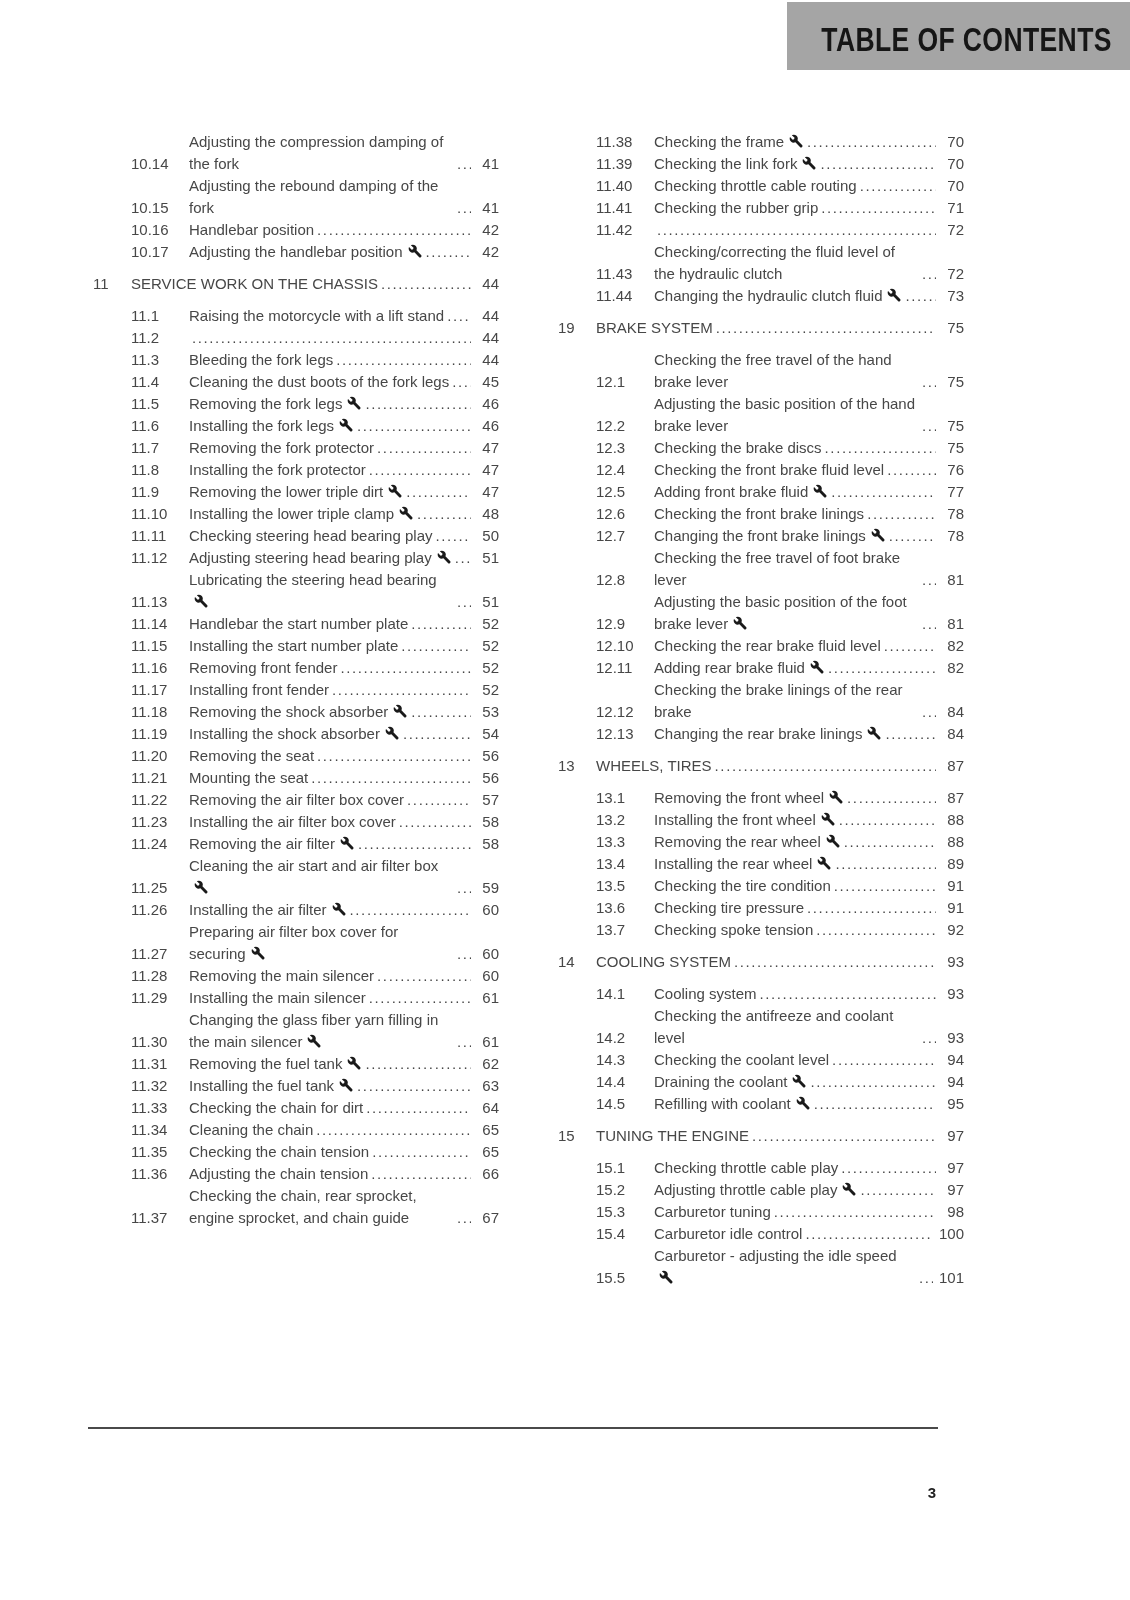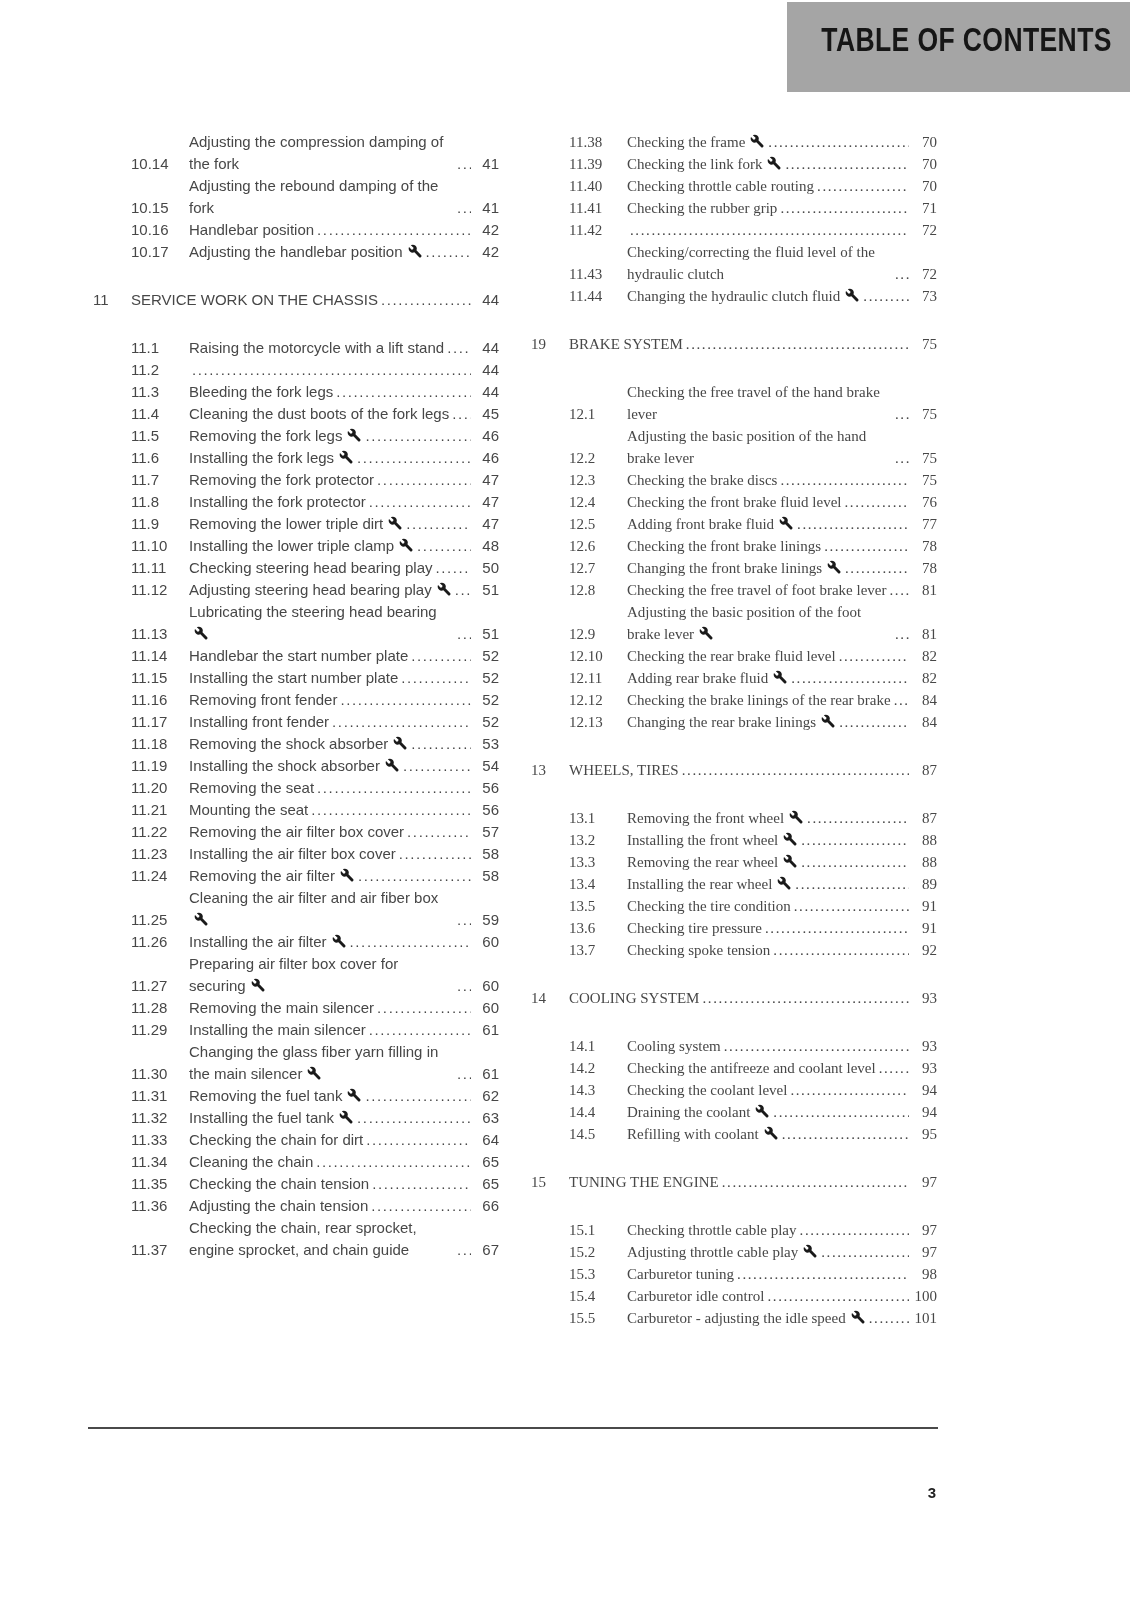--- a/index.html
+++ b/index.html
@@ -7,37 +7,37 @@
     width: 1130px; height: 1600px;
     background: var(--page-bg, #ffffff);
     font-family: "Liberation Sans", sans-serif;
     color: var(--body-text, #474747);
     position: relative;
     overflow: hidden;
   }
 
   
   .header-bar {
-    position: absolute; left: 787px; right: 0; top: 2px; height: 90px;
+    position: absolute; left: 787px; right: 0; top: 2px; height: 68px;
     background: var(--header-bg, #a5a5a5);
   }
   .header-title {
     font-size: 34px; font-weight: bold; color: var(--header-text, #161616);
     line-height: 74px; padding-left: 44px; white-space: nowrap;
     transform: scaleX(0.78); transform-origin: left center;
     letter-spacing: 0.5px;
   }
 
   
   .toc-col { position: absolute; top: 131px; width: 406px; font-size: 15px; line-height: 22px; }
   .toc-col-left  { left: 93px;  }
-  .toc-col-right { left: 531px; font-family: Liberation Serif, serif; }
+  .toc-col-right { left: 558px; }
 
   .sec-row, .entry-row { display: flex; align-items: flex-end; }
-  .sec-row { margin: 26px 0; }
+  .sec-row { margin: 10px 0; }
   .entry-row { margin-left: 38px; }
 
   .sec-num   { flex: none; width: 38px; }
   .entry-num { flex: none; width: 58px; }
   .title { flex: 0 1 auto; min-width: 0; }
   .leader {
     flex: 1 0 14px; overflow: hidden; white-space: nowrap;
     height: 22px; margin: 0 2px 0 3px;
   }
   .leader::after {
@@ -259,21 +259,21 @@
       <div class="entry-row">
         <span class="entry-num">11.24</span>
         <span class="title"><span>Removing the air filter</span><span class="wrench"><svg width="15" height="15" viewBox="0 0 16 16" aria-hidden="true">
               <path d="M3.1 1.3 L5.9 4.1 L5.4 5.6 L3.9 6.1 L1.1 3.3 A4.3 4.3 0 0 0 6.8 8.9 L11.7 13.8 A1.55 1.55 0 0 0 13.9 11.6 L9 6.7 A4.3 4.3 0 0 0 3.3 1.1 Z"></path>
             </svg></span></span>
         <span class="leader"></span>
         <span class="page">58</span>
       </div>
       <div class="entry-row">
         <span class="entry-num">11.25</span>
-        <span class="title"><span>Cleaning the air filter and air fiber box</span><span class="wrench"><svg width="15" height="15" viewBox="0 0 16 16" aria-hidden="true">
+        <span class="title"><span>Cleaning the air start and air filter box</span><span class="wrench"><svg width="15" height="15" viewBox="0 0 16 16" aria-hidden="true">
               <path d="M3.1 1.3 L5.9 4.1 L5.4 5.6 L3.9 6.1 L1.1 3.3 A4.3 4.3 0 0 0 6.8 8.9 L11.7 13.8 A1.55 1.55 0 0 0 13.9 11.6 L9 6.7 A4.3 4.3 0 0 0 3.3 1.1 Z"></path>
             </svg></span></span>
         <span class="leader"></span>
         <span class="page">59</span>
       </div>
       <div class="entry-row">
         <span class="entry-num">11.26</span>
         <span class="title"><span>Installing the air filter</span><span class="wrench"><svg width="15" height="15" viewBox="0 0 16 16" aria-hidden="true">
               <path d="M3.1 1.3 L5.9 4.1 L5.4 5.6 L3.9 6.1 L1.1 3.3 A4.3 4.3 0 0 0 6.8 8.9 L11.7 13.8 A1.55 1.55 0 0 0 13.9 11.6 L9 6.7 A4.3 4.3 0 0 0 3.3 1.1 Z"></path>
             </svg></span></span>

